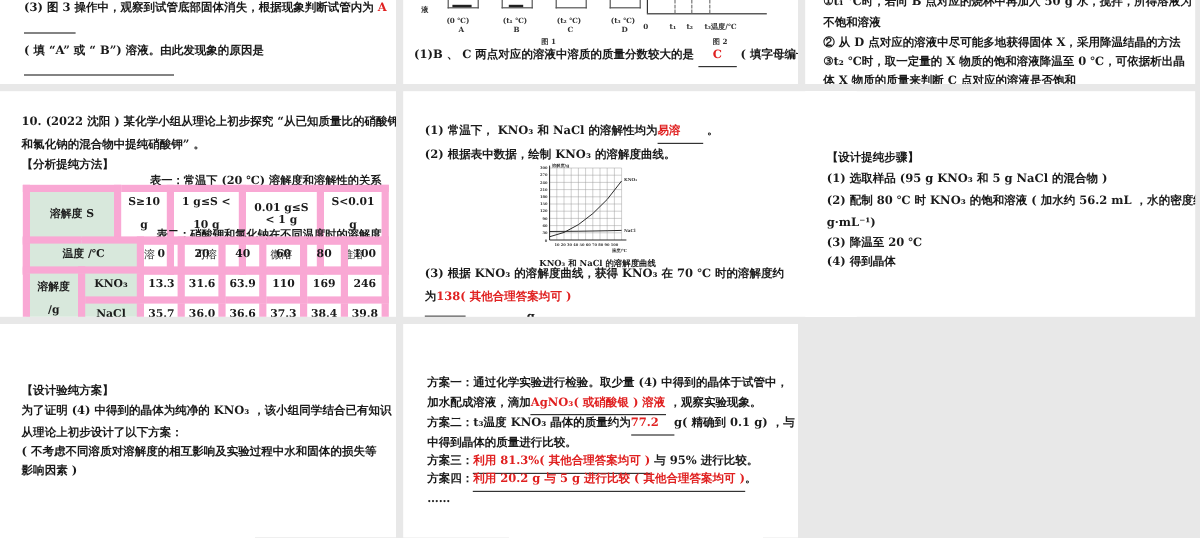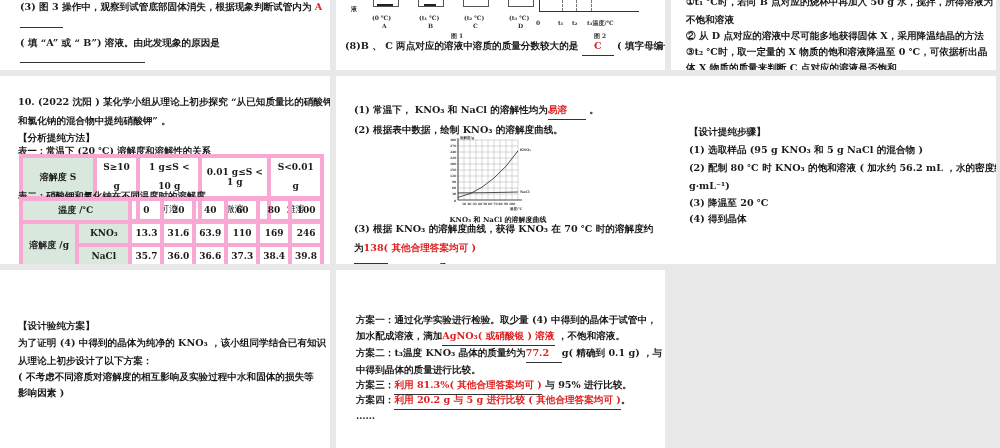--- a/index.html
+++ b/index.html
@@ -12,23 +12,23 @@
   }
   .slide {
     position:absolute; background:#ffffff; overflow:hidden;
     box-sizing:border-box;
   }
   .s { font-size:9.6px; line-height:19px; font-weight:bold; }
   .ans { color:#e02020; font-weight:bold; }
   .blank { display:inline-block; border-bottom:1px solid #333; min-width:40px; text-align:center; }
   .line { position:absolute; left:0; right:0; white-space:nowrap; }
   table.t { border-collapse:collapse; font-size:9px; font-weight:bold; }
-  table.t td { border:4px solid #f9a8d4; text-align:center; padding:0 3px; height:17px; }
+  table.t td { border:6px solid #f9a8d4; text-align:center; padding:0 3px; height:17px; }
   table.t td.h { background:#d8e8dc; }
-  .cap { text-align:left; font-size:9.4px; font-weight:bold; }
+  .cap { text-align:right; font-size:9.4px; font-weight:bold; }
   .fig-label { font-size:7px; font-weight:bold; text-align:center; }
   .tiny { font-size:6px; color:#333; }
 </style>
 </head>
 <body>
 
 <div class="slide s" style="left:0;top:0;width:330px;height:70px;">
   <div class="line" style="top:-3px;left:20px;">
     <span>(3) 图 3 操作中，观察到试管底部固体消失，根据现象判断试管内为</span>
     <span class="ans">A</span>
@@ -71,21 +71,21 @@
     <div style="position:absolute;left:26px;top:0;height:11px;border-left:1px dashed #777;"></div>
     <div style="position:absolute;left:40px;top:0;height:11px;border-left:1px dashed #777;"></div>
     <div style="position:absolute;left:55px;top:0;height:11px;border-left:1px dashed #777;"></div>
     <span class="tiny" style="position:absolute;left:0;top:13px;">0</span>
     <span class="tiny" style="position:absolute;left:22px;top:13px;">t₁</span>
     <span class="tiny" style="position:absolute;left:36px;top:13px;">t₂</span>
     <span class="tiny" style="position:absolute;left:51px;top:13px;">t₃温度/℃</span>
   </div>
   <div class="tiny" style="position:absolute;left:258px;top:26px;">图 2</div>
   <div class="line" style="top:36px;left:9px;">
-    <span>(8)B 、 C 两点对应的溶液中溶质的质量分数较大的是</span>
+    <span>(1)B 、 C 两点对应的溶液中溶质的质量分数较大的是</span>
     <span class="blank ans" style="min-width:32px;">C</span>
     <span>( 填字母编号 ) 。</span>
   </div>
 </div>
 
 <div class="slide s" style="left:671px;top:0;width:325px;height:70px;">
   <div class="line" style="top:-8px;left:15px;">①t₁ ℃时，若向 B 点对应的烧杯中再加入 50 g 水，搅拌，所得溶液为</div>
   <div class="line" style="top:10px;left:15px;">不饱和溶液</div>
   <div class="line" style="top:26px;left:15px;">② 从 D 点对应的溶液中尽可能多地获得固体 X，采用降温结晶的方法</div>
   <div class="line" style="top:42px;left:15px;">③t₂ ℃时，取一定量的 X 物质的饱和溶液降温至 0 ℃，可依据析出晶</div>
@@ -228,21 +228,21 @@
   <div class="line" style="top:63px;left:18px;">为了证明 (4) 中得到的晶体为纯净的 KNO₃ ，该小组同学结合已有知识，</div>
   <div class="line" style="top:97px;left:18px;">( 不考虑不同溶质对溶解度的相互影响及实验过程中水和固体的损失等</div>
   <div class="line" style="top:81px;left:18px;">从理论上初步设计了以下方案：</div>
   <div class="line" style="top:113px;left:18px;">影响因素 )</div>
 </div>
 
 <div class="slide s" style="left:336px;top:270px;width:329px;height:182px;">
   <div class="line" style="top:40px;left:20px;">方案一：通过化学实验进行检验。取少量 (4) 中得到的晶体于试管中，</div>
   <div class="line" style="top:56px;left:20px;">
     <span>加水配成溶液，滴加</span><span class="blank ans" style="min-width:100px;text-align:right;">AgNO₃( 或硝酸银 ) 溶液</span>
-    <span>，不饱和溶液。</span>
+    <span>，观察实验现象。</span>
   </div>
   <div class="line" style="top:73px;left:20px;">
     <span>方案二：t₃温度 KNO₃ 晶体的质量约为</span><span class="blank ans" style="min-width:36px;text-align:left;">77.2</span><span>g( 精确到 0.1 g) ，与 (4)</span>
   </div>
   <div class="line" style="top:90px;left:20px;">中得到晶体的质量进行比较。</div>
   <div class="line" style="top:105px;left:20px;">
     <span>方案三：</span><span class="blank ans" style="min-width:140px;text-align:left;">利用 81.3%( 其他合理答案均可 )</span>
     <span>与 95% 进行比较。</span>
   </div>
   <div class="line" style="top:120px;left:20px;">

